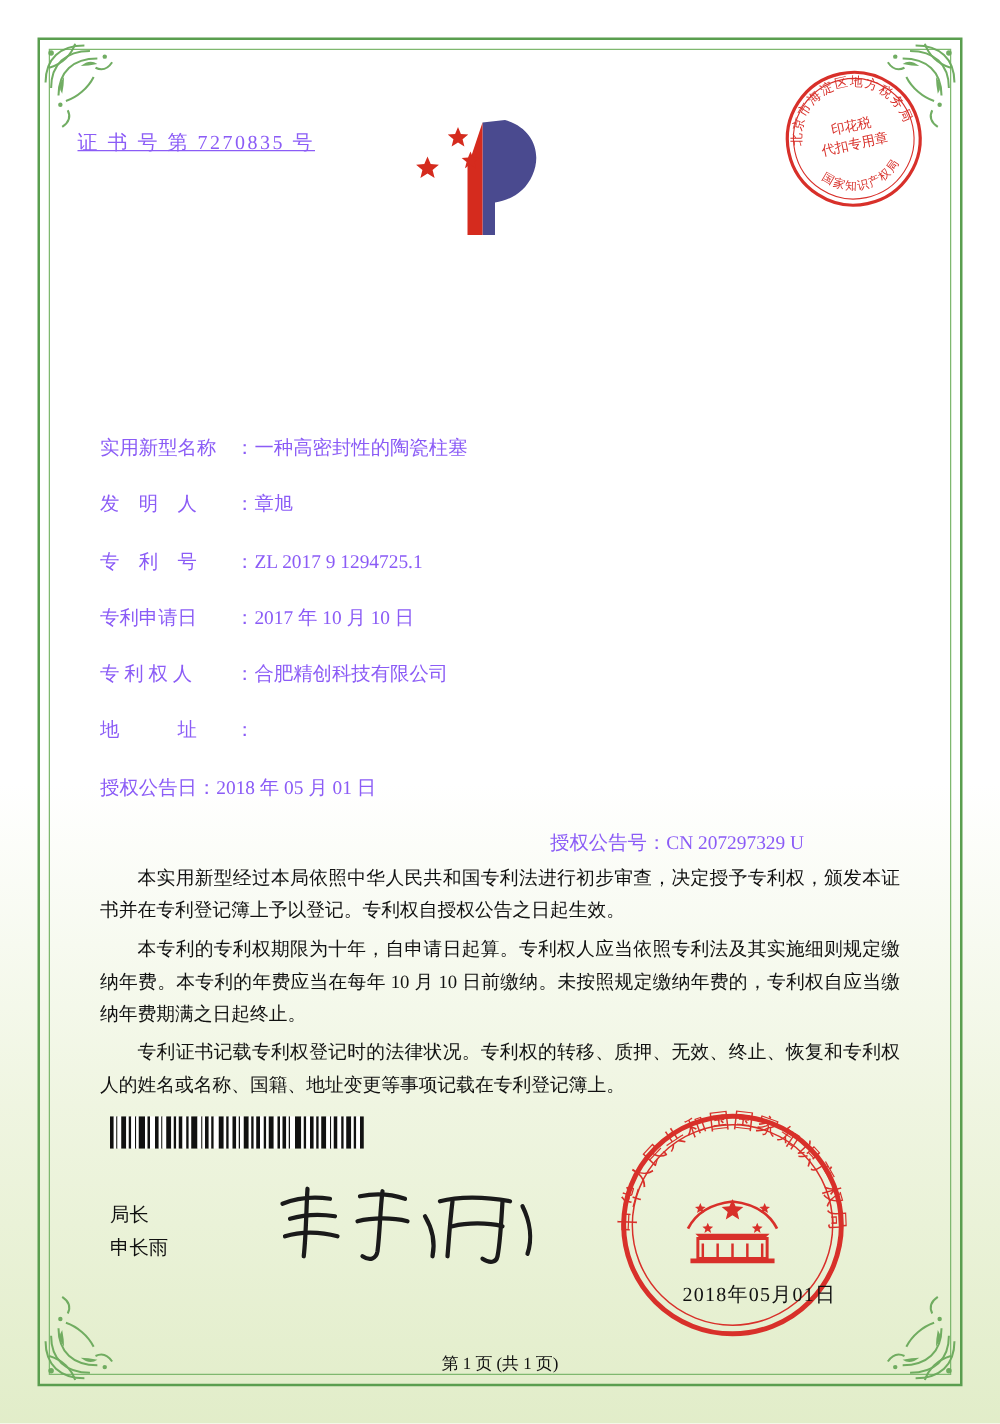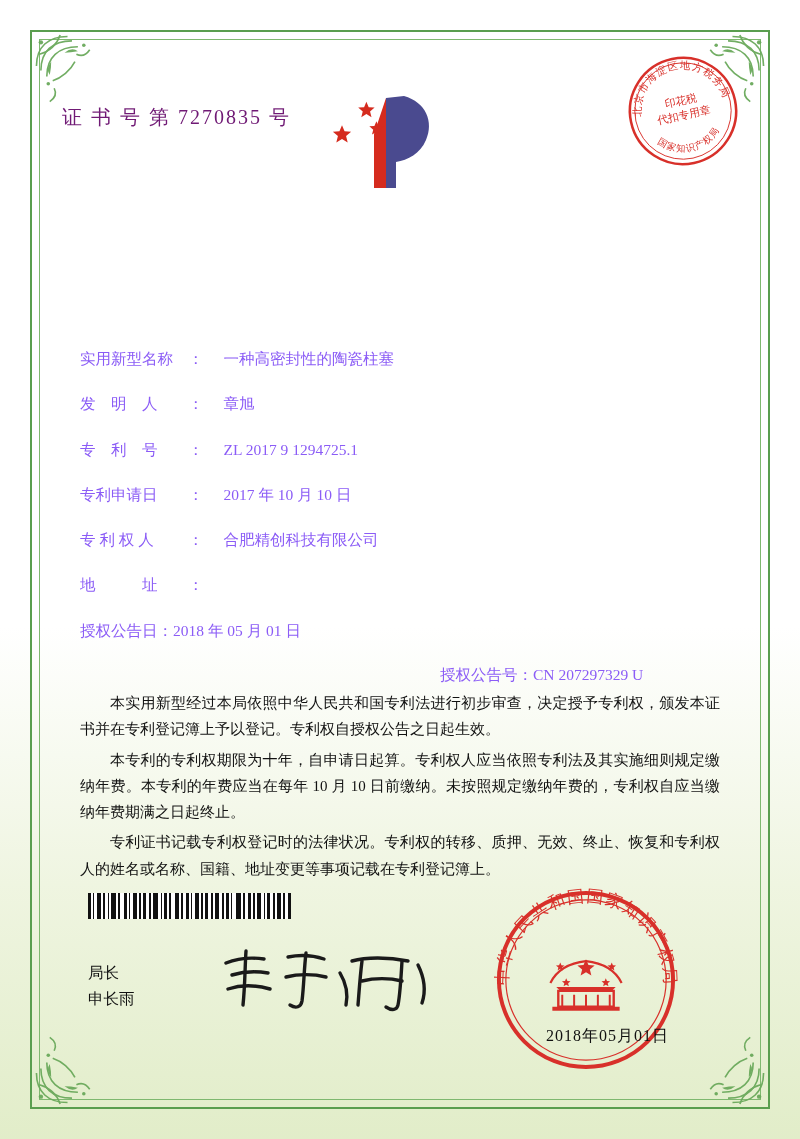--- a/index.html
+++ b/index.html
@@ -51,24 +51,25 @@
   .corner.tl { left: 32px; top: 32px; }
   .corner.tr { right: 32px; top: 32px; transform: scaleX(-1); }
   .corner.bl { left: 32px; bottom: 32px; transform: scaleY(-1); }
   .corner.br { right: 32px; bottom: 32px; transform: scale(-1,-1); }
 
   
   .cert-no {
     position: absolute;
     left: 62px;
     top: 104px;
-    font-size: 20px;
+    font-size: 16px;
     letter-spacing: 2px;
-    color: #701a75;
+    color: #8b5cf6;
     white-space: nowrap;
+    text-decoration: underline;
   }
 
   
   .logo {
     position: absolute;
     left: 330px;
     top: 88px;
     width: 120px;
     height: 105px;
   }
@@ -118,21 +119,20 @@
     flex: 0 0 108px;
     white-space: nowrap;
     letter-spacing: 0;
   }
   .field-colon {
     flex: 0 0 14px;
     text-align: left;
   }
   .field-value {
     flex: 1;
-    margin-left: 20px;
   }
   .field-value .line2 {
     display: block;
     margin-top: 6px;
   }
 
   
   .pub-row {
     display: flex;
     align-items: flex-start;
@@ -526,13 +526,14 @@
           <path d="M0 -40 l2.9 6.9 7.4 .6 -5.7 4.8 1.8 7.2 -6.4-4 -6.4 4 1.8-7.2 -5.7-4.8 7.4-.6z" transform="translate(-26,-14) scale(0.42)"></path>
           <path d="M0 -40 l2.9 6.9 7.4 .6 -5.7 4.8 1.8 7.2 -6.4-4 -6.4 4 1.8-7.2 -5.7-4.8 7.4-.6z" transform="translate(26,-14) scale(0.42)"></path>
         </g>
         <path d="M-36 -10 C-30 -22 -18 -30 0 -32 C18 -30 30 -22 36 -10" fill="none" stroke="#d8302a" stroke-width="2.2"></path>
       </g>
     </svg>
   </div>
 
   <div class="issue-date">2018年05月01日</div>
 
+  <div class="page-footer">第 1 页 (共 1 页)</div>
 </div>
 
 </body></html>

